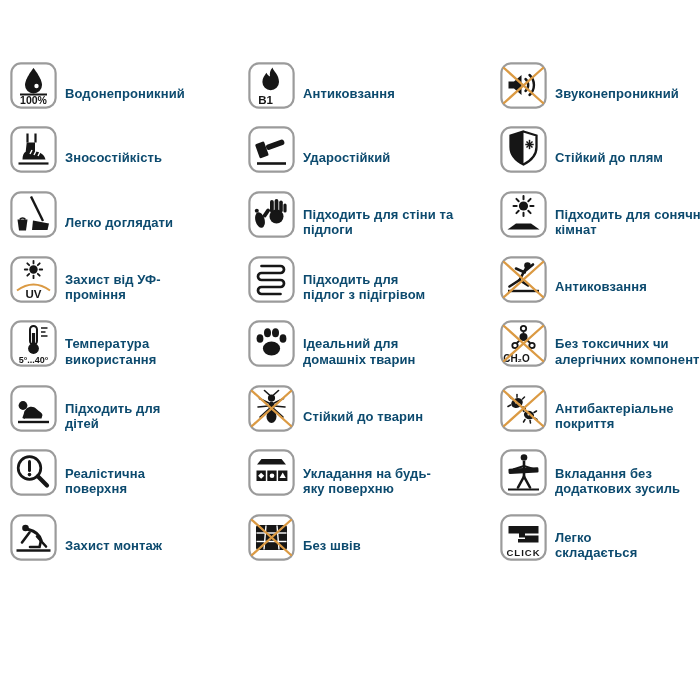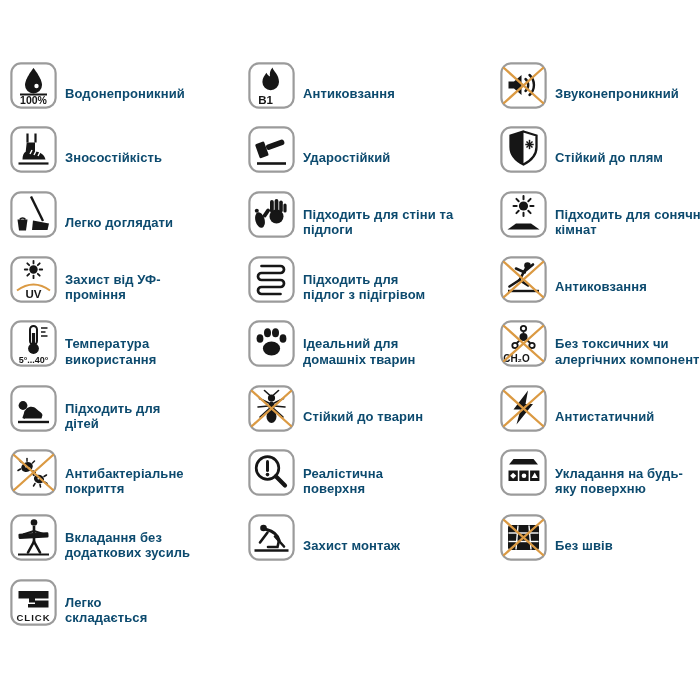--- a/index.html
+++ b/index.html
@@ -308,33 +308,20 @@
           </g>
           <g stroke="#DB9A43" stroke-width="2.3" stroke-linecap="round">
             <line x1="4" y1="6" x2="43" y2="41"></line>
             <line x1="43" y1="6" x2="4" y2="41"></line>
           </g>
         </svg>
       </span>
     <span class="label">Стійкий до тварин</span>
   </div>
 
-  <div class="cell">
-    <span class="icon-box">
-        <svg viewBox="0 0 47 47" width="47" height="47" font-family="Liberation Sans, sans-serif">
-          <rect x="1.4" y="1.4" width="44.2" height="44.2" rx="9.5" fill="#fff" stroke="#9b9b9b" stroke-width="2.2"></rect>
-          <polygon points="28,5.5 13.5,24.5 20.5,24.5 16.5,39.5 33,19 25.5,19" fill="#161616"></polygon>
-          <g stroke="#DB9A43" stroke-width="2.3" stroke-linecap="round">
-            <line x1="4" y1="6" x2="43" y2="41"></line>
-            <line x1="43" y1="6" x2="4" y2="41"></line>
-          </g>
-        </svg>
-      </span>
-    <span class="label">Антистатичний</span>
-  </div>
 
   <div class="cell">
     <span class="icon-box">
         <svg viewBox="0 0 47 47" width="47" height="47" font-family="Liberation Sans, sans-serif">
           <rect x="1.4" y="1.4" width="44.2" height="44.2" rx="9.5" fill="#fff" stroke="#9b9b9b" stroke-width="2.2"></rect>
           <ellipse cx="17" cy="18" rx="6" ry="4.8" transform="rotate(-25 17 18)" fill="#161616"></ellipse>
           <ellipse cx="29" cy="30" rx="5.2" ry="4.2" transform="rotate(20 29 30)" fill="#161616"></ellipse>
           <g stroke="#161616" stroke-width="1.5" stroke-linecap="round">
             <path d="M11.5 13.5 9.5 11.5"></path>
             <path d="M17 12.3 17 9.6"></path>

